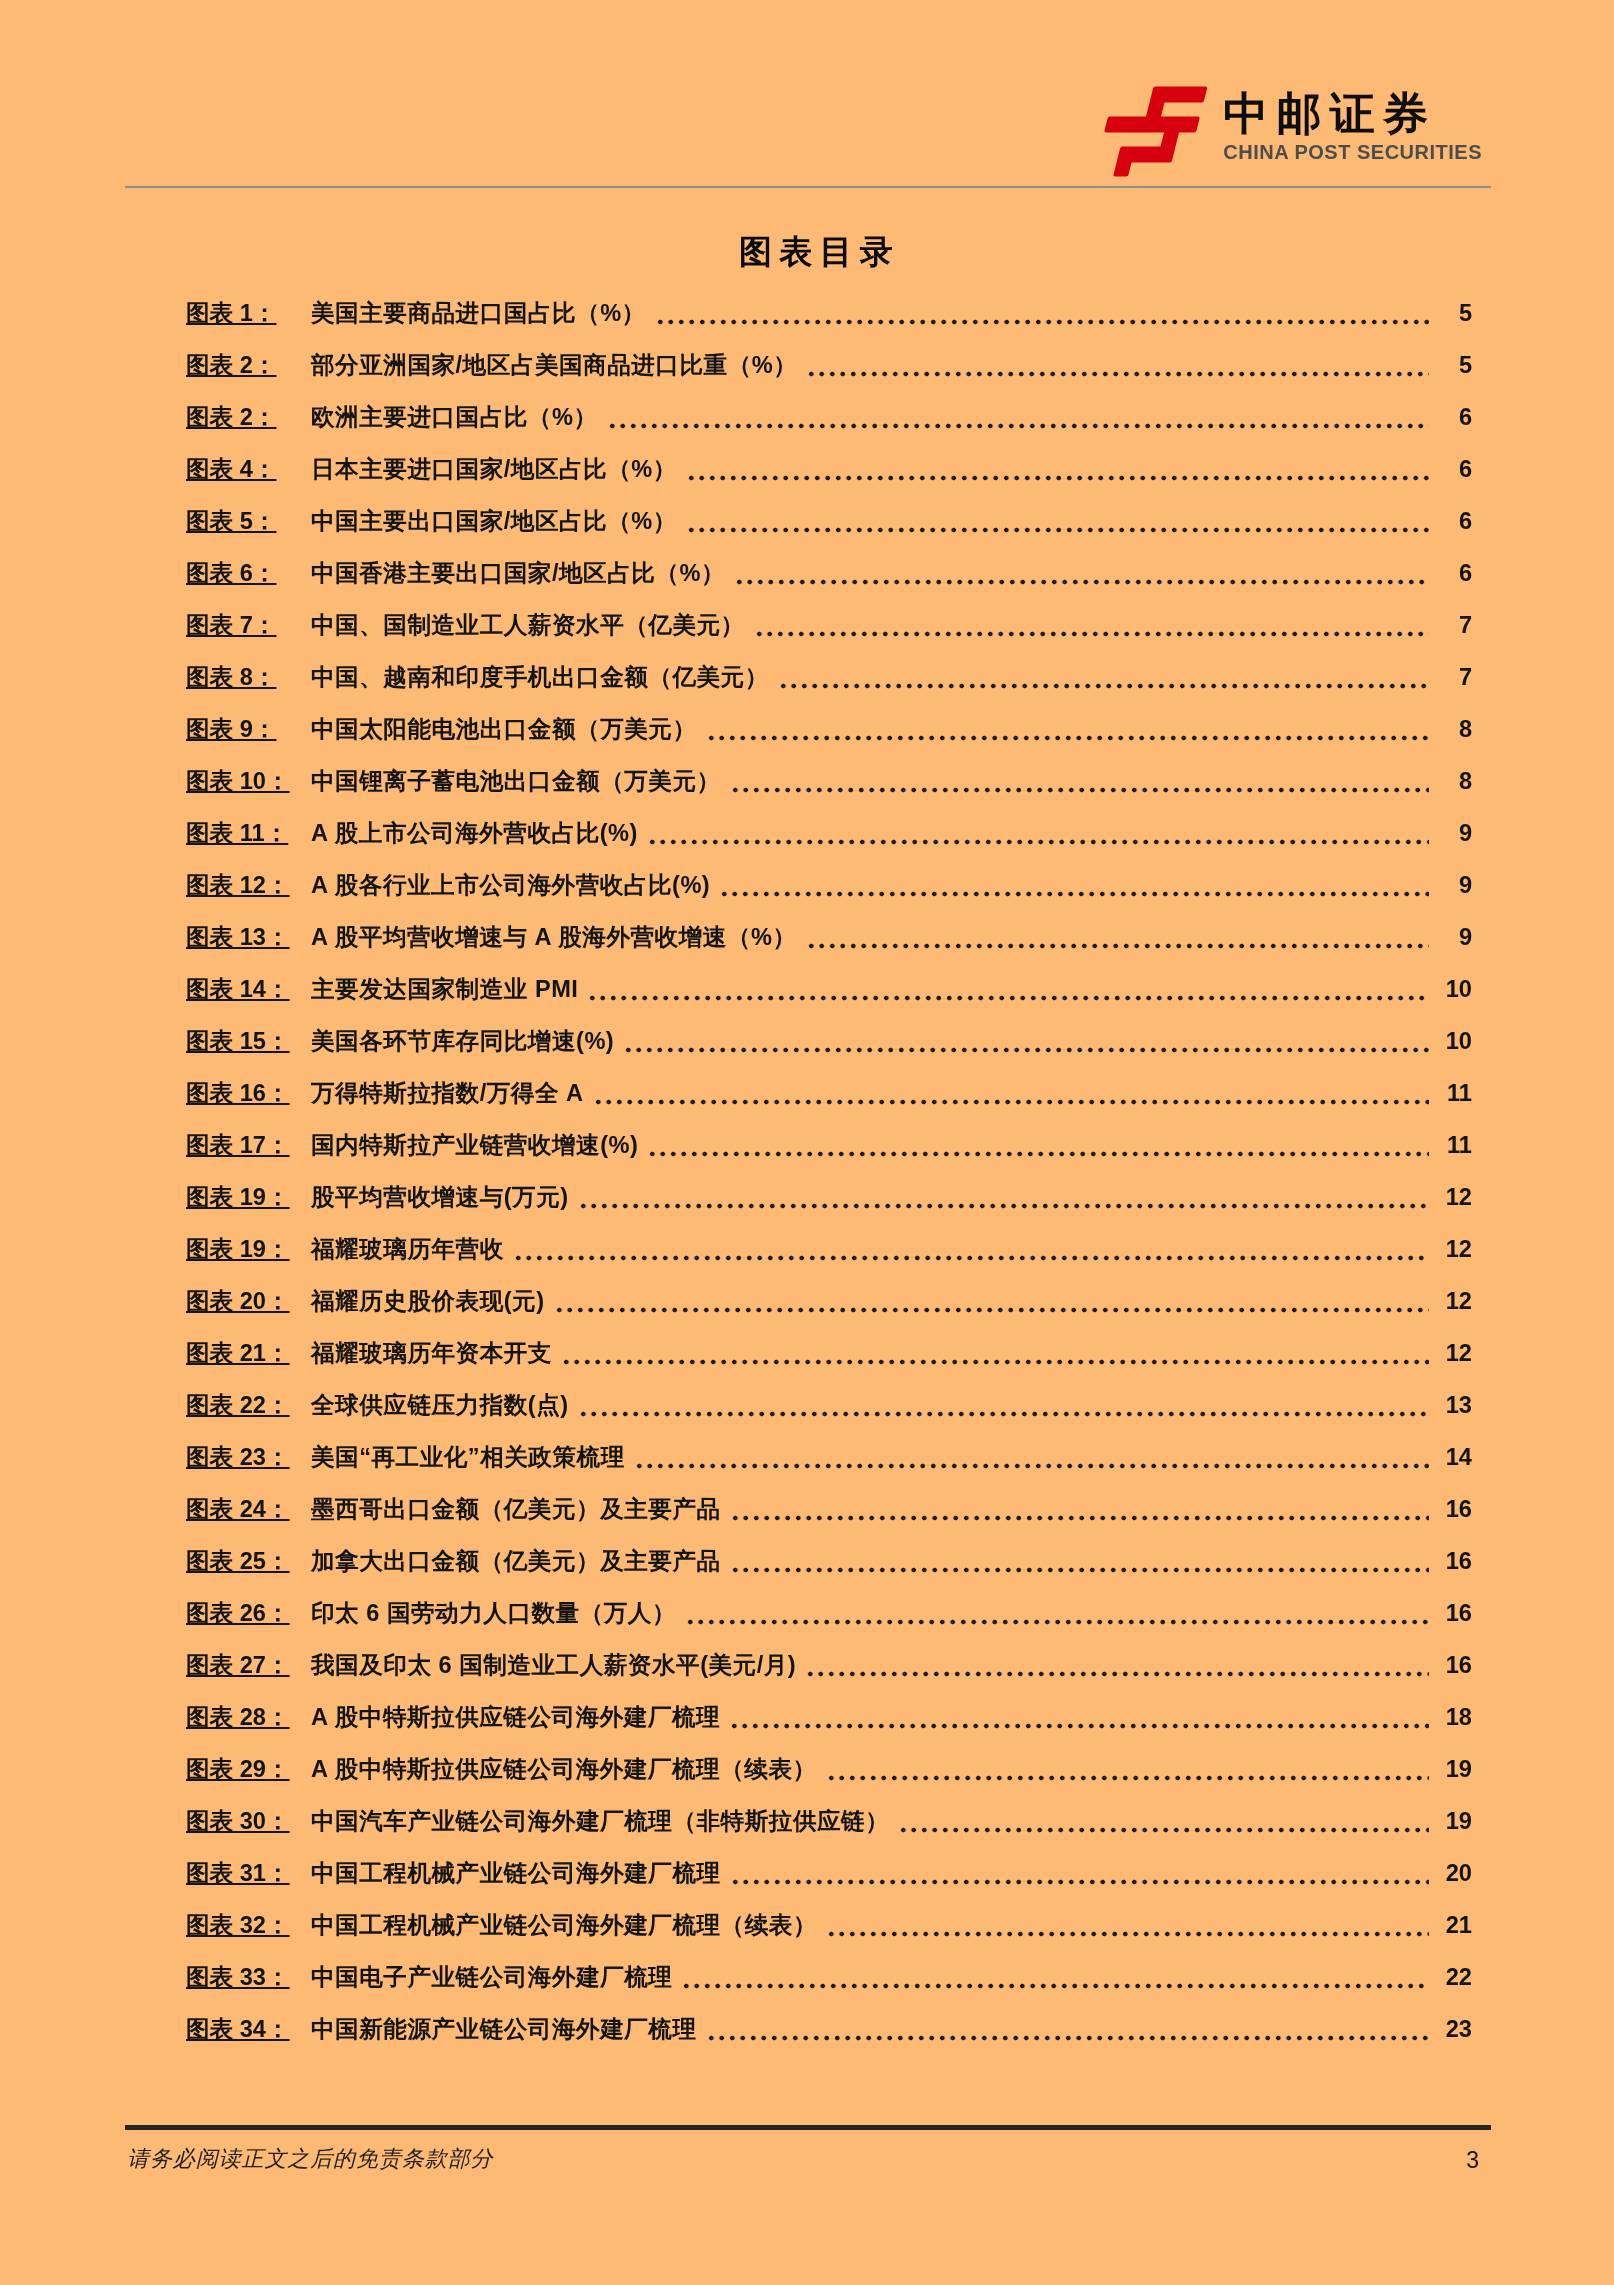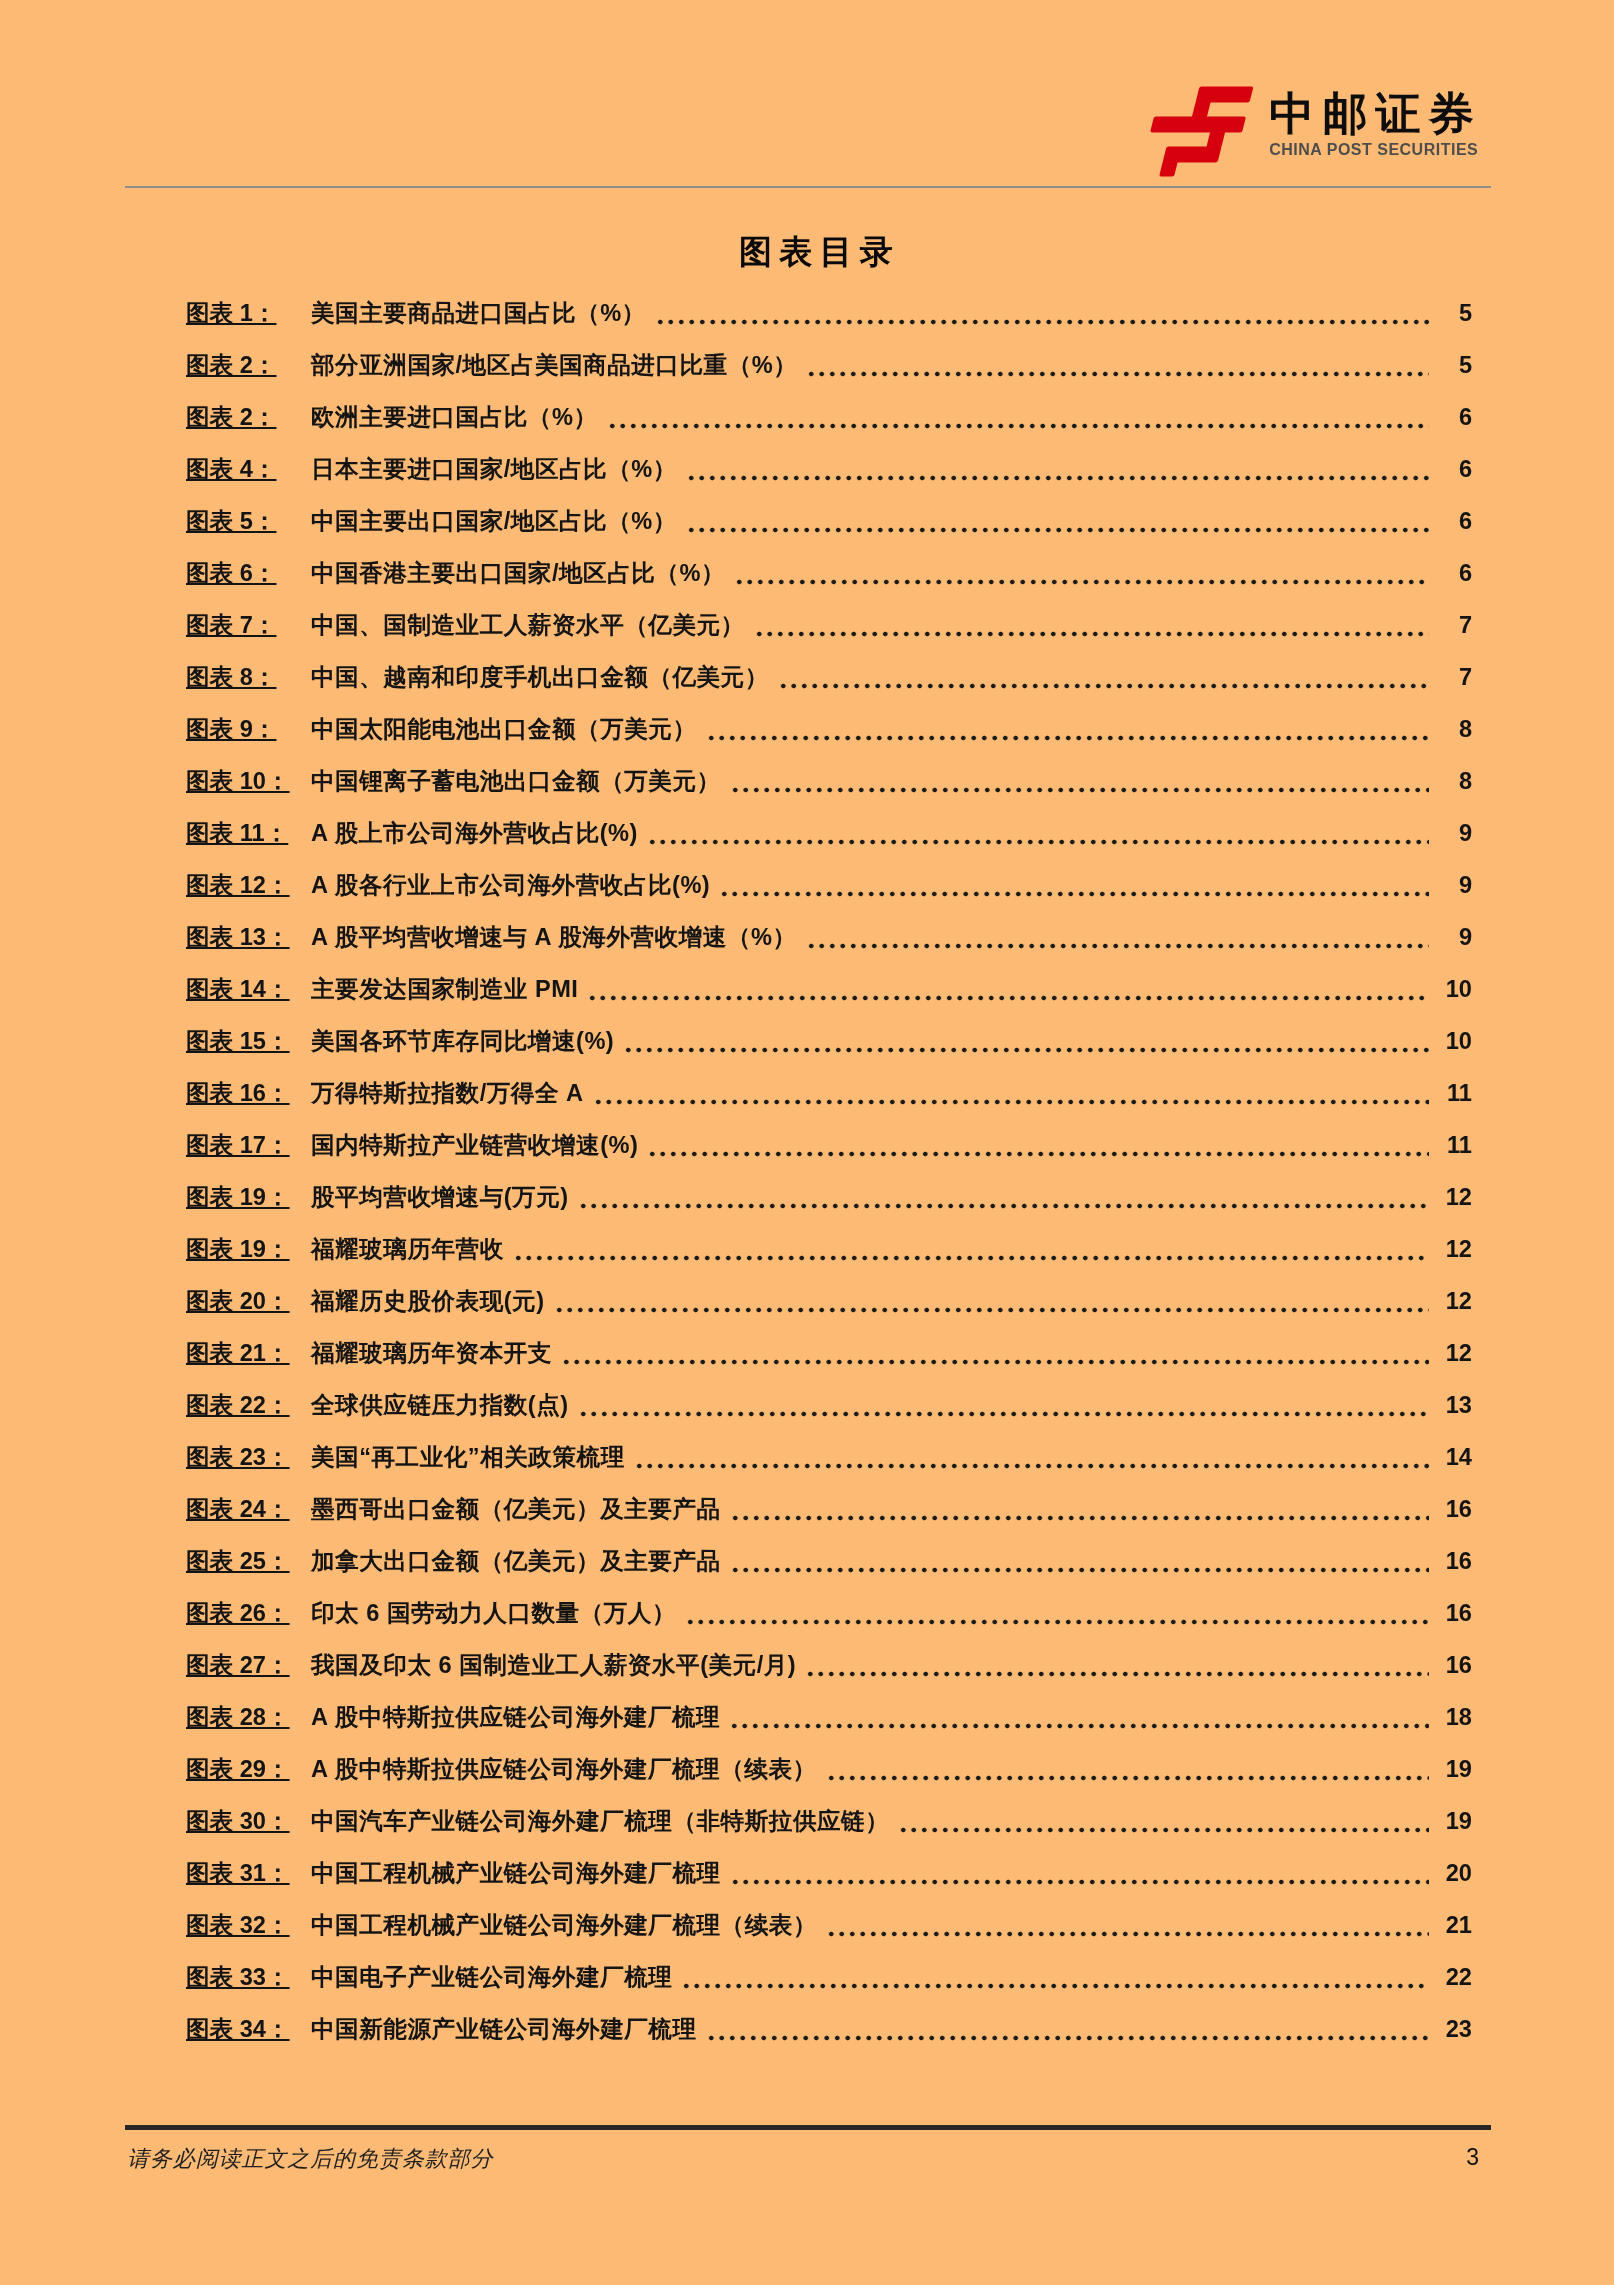--- a/index.html
+++ b/index.html
@@ -5,40 +5,40 @@
   html,body{margin:0;padding:0;background:#ffffff;}
   body{width:1615px;height:2286px;font-family:"Liberation Sans",sans-serif;color:#111;}
   .page{position:relative;width:1615px;height:2286px;background:#fdba74;overflow:hidden;}
 
   
   .header-rule{position:absolute;left:125px;right:124px;top:186px;height:1.8px;background:#8f8f8f;}
   .logo{position:absolute;top:80px;right:133px;display:flex;align-items:flex-start;gap:12.7px;z-index:2;}
   .emblem{display:block;}
   .logo-text{display:flex;flex-direction:column;justify-content:flex-start;padding-top:9px;}
   .logo-cn{font-size:45px;font-weight:900;letter-spacing:8.2px;color:#0d0d0d;line-height:1.1;white-space:nowrap;}
-  .logo-en{font-size:16px;font-weight:600;letter-spacing:0.5px;color:#4d4d4d;margin-top:2.7px;white-space:nowrap;}
+  .logo-en{font-size:20px;font-weight:600;letter-spacing:0.5px;color:#4d4d4d;margin-top:2.7px;white-space:nowrap;}
 
   
   .doc-title{position:absolute;top:218px;left:0;width:100%;margin:12px;text-align:center;
     font-size:33px;font-weight:800;letter-spacing:7.3px;color:#0a0a0a;}
 
   
   .toc{position:absolute;top:287px;left:186px;width:1286px;}
   .toc-row{height:52px;display:flex;align-items:center;font-size:23.6px;font-weight:700;color:#141414;}
   .toc-label{flex:0 0 auto;min-width:125px;white-space:nowrap;text-decoration:underline;}
   .toc-title{flex:0 0 auto;white-space:nowrap;letter-spacing:0.5px;}
   .toc-leader{flex:1 1 auto;height:5.5px;margin:0 7.3px 0 9px;transform:translateY(9px);
     background-image:radial-gradient(circle,#1a1a1a 1.9px,transparent 2.5px);
     background-size:10.5px 5.5px;background-position:left center;background-repeat:repeat-x;}
   .toc-page{flex:0 0 auto;min-width:36px;text-align:right;font-weight:700;}
 
   
   .footer-rule{position:absolute;left:125px;right:124px;top:2125px;height:4.5px;background:#262626;}
   .footer-row{position:absolute;left:127px;right:136px;top:2144px;display:flex;
-    justify-content:space-between;align-items:flex-start;}
+    justify-content:space-between;align-items:flex-end;}
   .disclaimer{font-family:"Liberation Serif",serif;font-style:italic;font-size:22px;color:#1f1f1f;letter-spacing:0.9px;}
   .footer-page{font-size:23px;color:#111;}
 </style>
 </head>
 <body>
 
 <div class="page">
 
   <div class="logo">
     <svg class="emblem" width="120" height="111" viewBox="0 0 120 110" aria-hidden="true">

